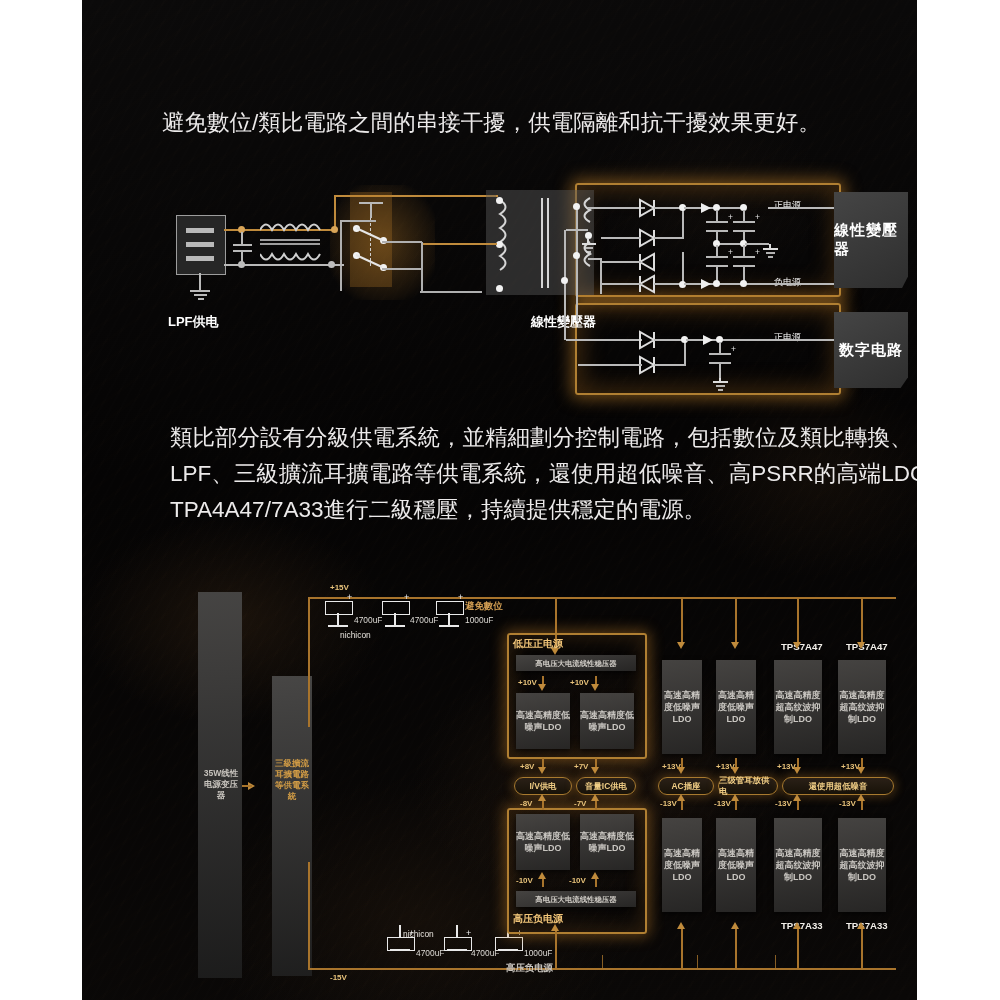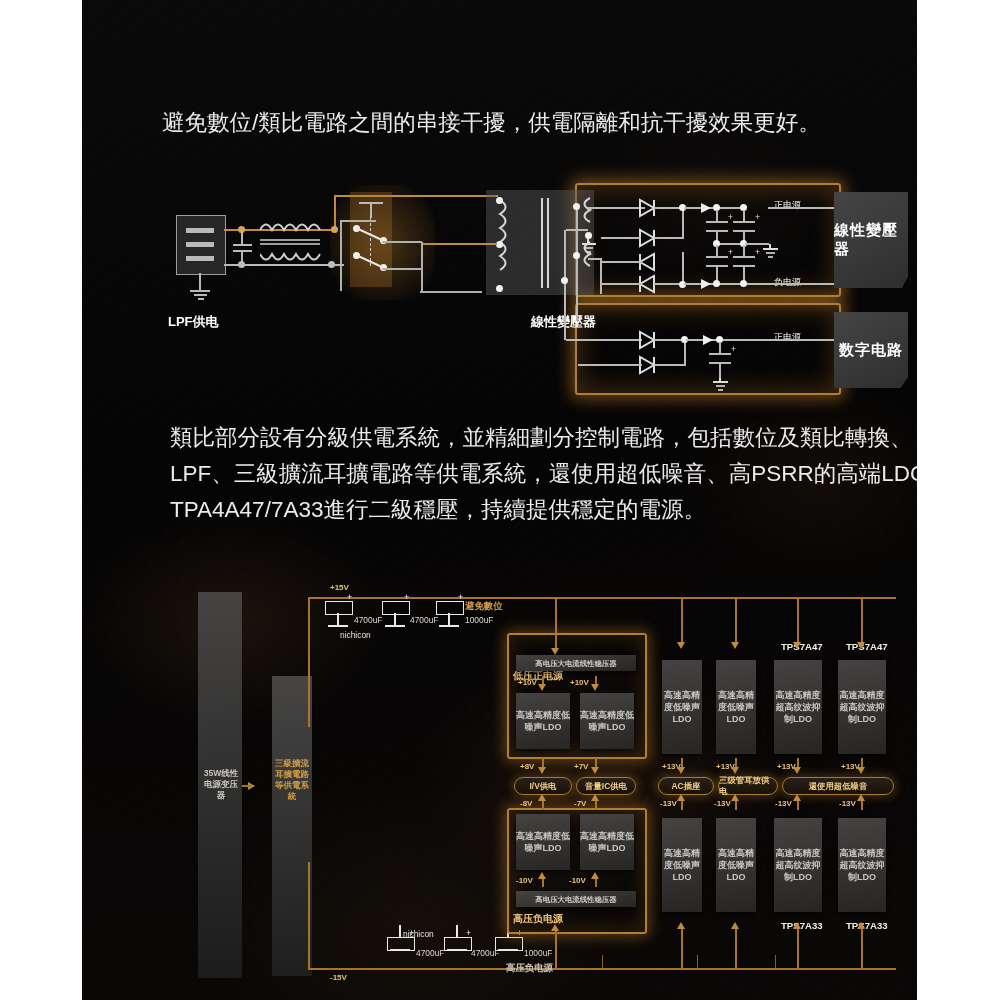--- a/index.html
+++ b/index.html
@@ -364,21 +364,21 @@
     <div class="txtgw" style="left:334px;top:948px;">4700uF</div>
     <div class="txtgw" style="left:389px;top:948px;">4700uF</div>
     <div class="txtgw" style="left:442px;top:948px;">1000uF</div>
     <div class="txtgw" style="left:321px;top:929px;color:#e6e2dc;">nichicon</div>
     <div class="txtg" style="left:424px;top:962px;color:#c9c5bf;font-size:9.4px;">高压负电源</div>
 
     <div class="orng" style="left:473px;top:597px;width:1.6px;height:52px;"></div>
     <div class="arw dn" style="left:469px;top:648px;"></div>
 
     <div class="glow" style="left:425px;top:633px;width:136px;height:122px;box-shadow:0 0 14px 3px rgba(190,125,40,.45), inset 0 0 18px 4px rgba(150,95,30,.22);"></div>
-    <div class="secthead" style="left:431px;top:669px;">低压正电源</div>
+    <div class="secthead" style="left:431px;top:637px;">低压正电源</div>
     <div class="bblk" style="left:434px;top:655px;width:120px;height:16px;font-size:7.4px;color:#cfcbc5;">高电压大电流线性稳压器</div>
     <div class="vlab" style="left:436px;top:678px;">+10V</div>
     <div class="vlab" style="left:488px;top:678px;">+10V</div>
     <div class="orng" style="left:460px;top:676px;width:1.6px;height:9px;"></div>
     <div class="arw dn" style="left:456px;top:684px;"></div>
     <div class="orng" style="left:513px;top:676px;width:1.6px;height:9px;"></div>
     <div class="arw dn" style="left:509px;top:684px;"></div>
     <div class="bblk gry" style="left:434px;top:693px;width:54px;height:56px;font-size:9px;line-height:12px;">高速高精度低噪声LDO</div>
     <div class="bblk gry" style="left:498px;top:693px;width:54px;height:56px;font-size:9px;line-height:12px;">高速高精度低噪声LDO</div>
 

